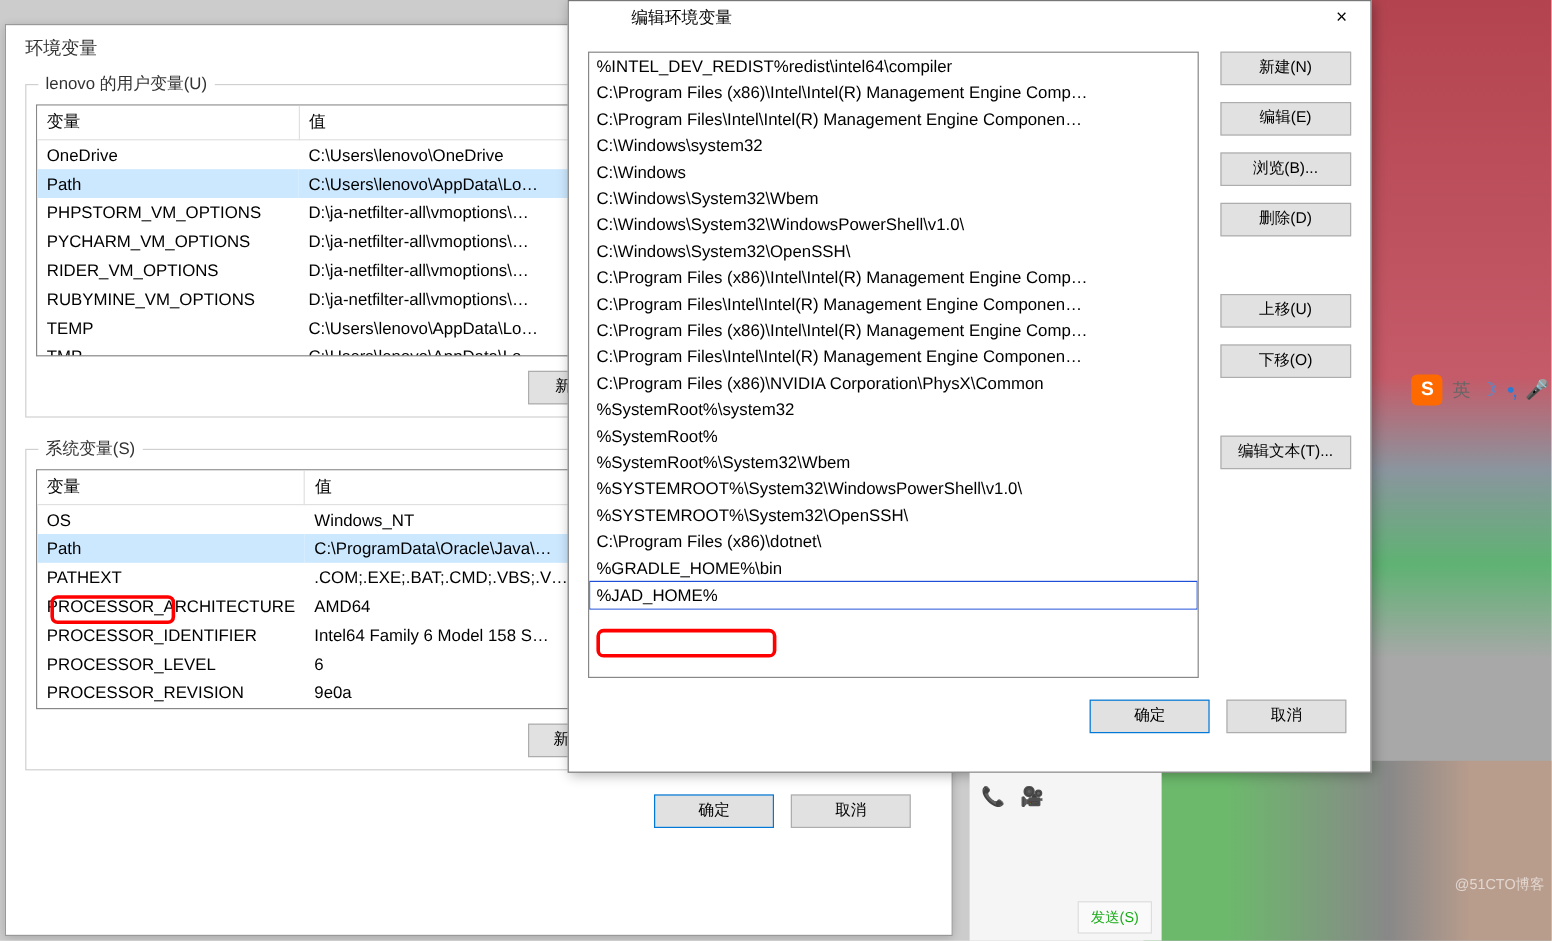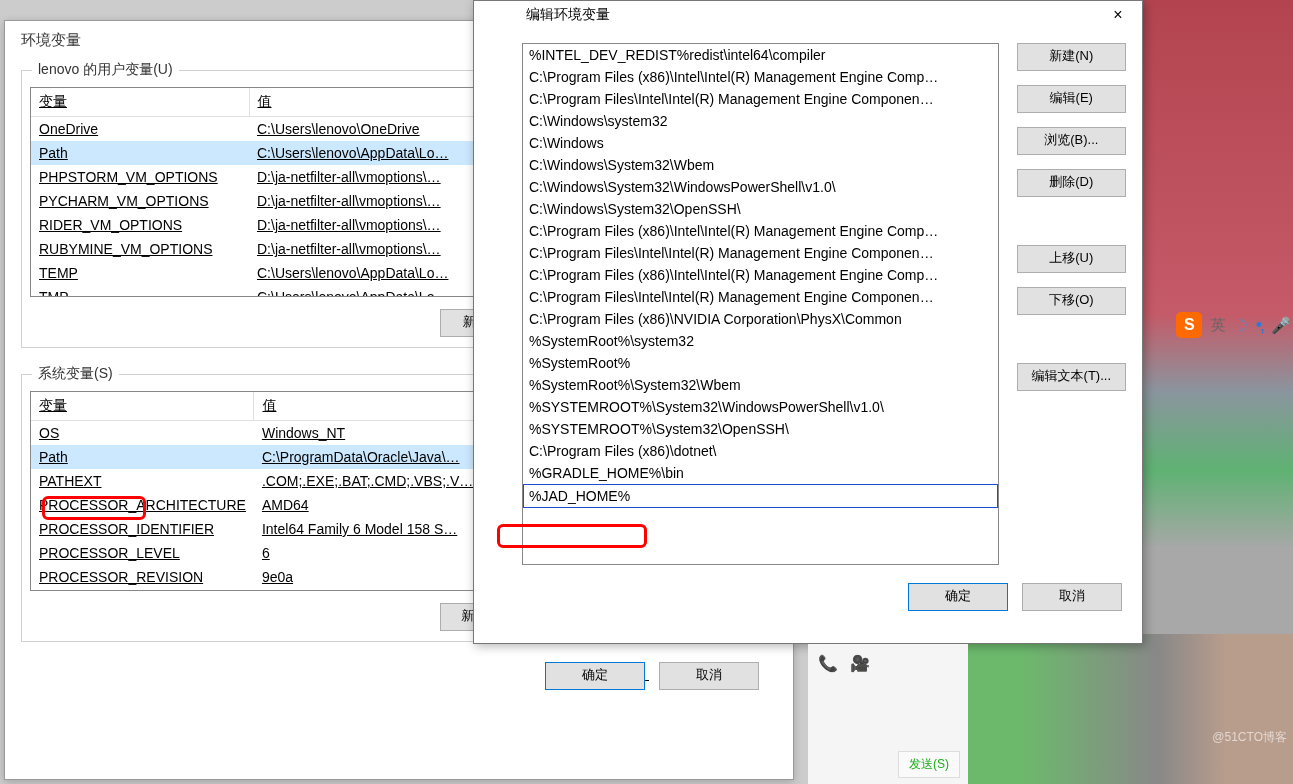--- a/index.html
+++ b/index.html
@@ -1,39 +1,39 @@
 <!DOCTYPE html>
 <html><head>
 <meta charset="utf-8">
 <style>
 * { box-sizing: border-box; margin: 0; padding: 0; font-family: "Microsoft YaHei", "Segoe UI", sans-serif; }
 body { width: 1293px; height: 784px; overflow: hidden; background: #ccc; position: relative; font-size: 14px; }
 .bg-photo { position:absolute; right:0; top:0; width:340px; height:784px; background: linear-gradient(180deg,#b3444f 0%,#c55a68 40%,#8a959e 50%,#5fb273 60%,#a8a8a8 70%); }
 .bg-photo::after{content:'';position:absolute;bottom:0;left:0;right:0;height:150px;background:linear-gradient(90deg,#6cb96c 20%,#888 60%,#b89c8c 80%);}
 .env-window { position: absolute; left: 4px; top: 20px; width: 790px; height: 760px; background: #fff; border: 1px solid #999; box-shadow: 0 2px 8px rgba(0,0,0,0.2); }
 .env-title { padding: 10px 16px; font-size: 15px; color: #333; }
-.env-body { padding: 0 16px 16px; text-decoration: underline; }
+.env-body { padding: 0 16px 16px; }
 .group { border: 1px solid #d0d0d0; margin-top: 10px; padding: 8px; position: relative; }
 .group-label { position: absolute; top: -10px; left: 10px; background: #fff; padding: 0 6px; font-size: 14px; color: #333; }
 .table-wrap { border: 1px solid #888; height: 210px; overflow: hidden; margin-top: 8px; }
 .table-wrap.sys { height: 200px; }
 table { width: 100%; border-collapse: collapse; font-size: 14px; }
 th { text-align: left; padding: 5px 8px; font-weight: normal; border-bottom: 1px solid #e0e0e0; border-right: 1px solid #e0e0e0; background: #fff; }
 td { padding: 4px 8px; white-space: nowrap; overflow: hidden; }
 tr.sel-gray td { background: #cce8ff; }
 .col1 { width: 218px; }
 .btn-row { text-align: right; padding: 12px 0 2px; }
 .btn { display: inline-block; min-width: 100px; height: 28px; padding: 3px 14px; background: #e1e1e1; border: 1px solid #adadad; font-size: 13px; margin-left: 10px; cursor: pointer; text-align: center; }
 .btn-def { border: 1px solid #0078d7; }
 .final-row { text-align: right; padding: 20px 18px 0; }
 
 .edit-dialog { position: absolute; left: 473px; top: 0; width: 670px; height: 644px; background: #fff; border: 1px solid #777; box-shadow: 2px 2px 10px rgba(0,0,0,0.3); }
 .edit-header { height: 28px; display: flex; align-items: center; justify-content: space-between; padding: 0 4px 0 12px; font-size: 14px; margin-left: 40px; }
 .close-x { width: 40px; height: 26px; text-align: center; font-size: 16px; font-family: Arial; cursor: pointer; line-height:26px; }
-.edit-body { padding: 14px 16px; display: flex; gap: 18px; margin-left: 32px; }
+.edit-body { padding: 14px 16px; display: flex; gap: 18px; }
 .list-box { flex: 1; border: 1px solid #888; height: 522px; overflow-y: auto; position: relative; }
 .list-item { padding: 3px 6px; font-size: 14px; white-space: nowrap; overflow: hidden; text-overflow: ellipsis; }
 .list-item.edit { background: #1d4ed8; color: #fff; padding:1px; }
 .list-item.edit input { width: 100%; border: 1px solid #fff; padding: 2px 4px; font-size: 14px; background: #fff; color: #000; font-family: inherit; }
 .side-btns { display: flex; flex-direction: column; gap: 14px; }
 .side-btns .btn { margin: 0; min-width: 94px; }
 .side-btns .spacer { height: 20px; }
 .edit-footer { text-align: right; padding: 4px 20px 0; }
 
 .red-box { position: absolute; border: 3px solid #ff0000; border-radius: 6px; pointer-events: none; }

